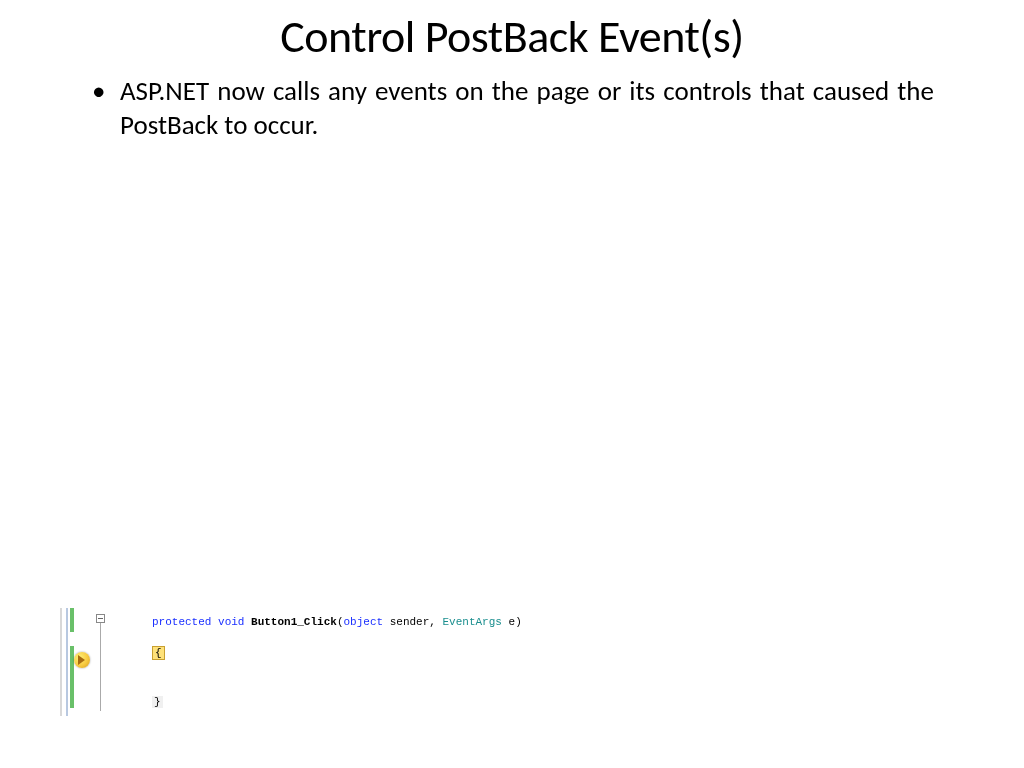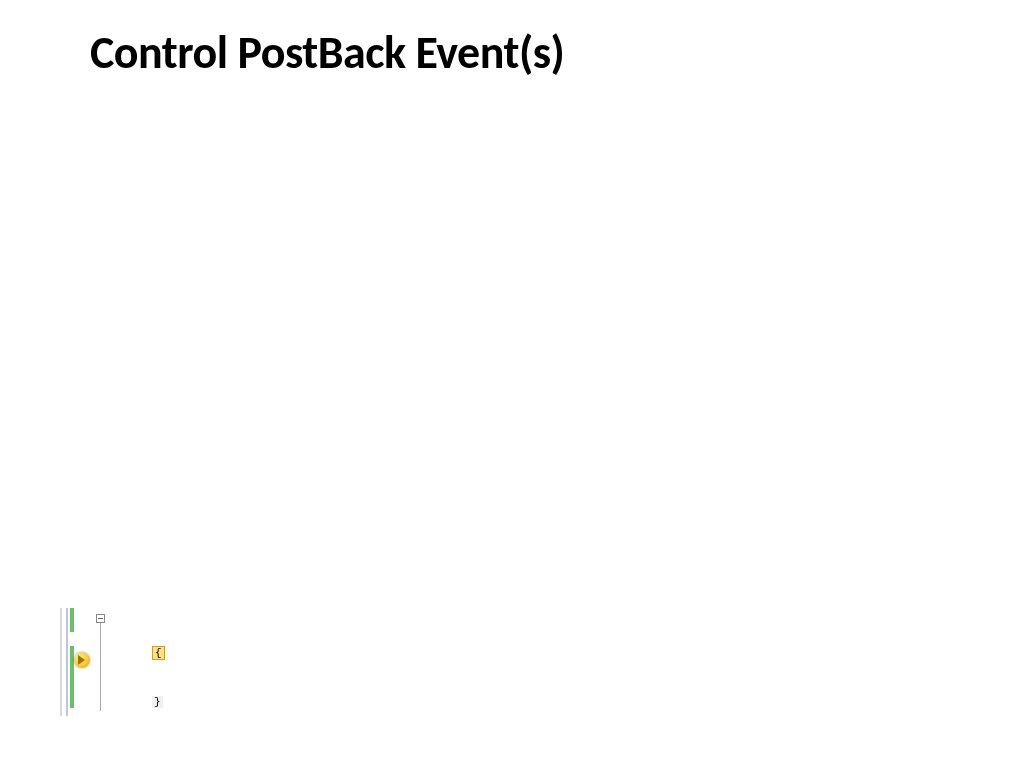--- a/index.html
+++ b/index.html
@@ -9,24 +9,24 @@
     background: #ffffff;
     font-family: Calibri, Arial, sans-serif;
     color: #000;
     overflow: hidden;
   }
   .slide {
     padding: 8px 90px 0 90px;
   }
   .title {
     font-size: 46px;
-    font-weight: 700;
+    font-weight: 400;
+    text-align: center;
     margin-bottom: 10px;
     letter-spacing: -0.5px;
-    margin-top: 16px;
   }
   ul.bullets {
     list-style: none;
     padding-left: 0;
   }
   ul.bullets > li {
     position: relative;
     font-size: 27px;
     line-height: 1.25;
     text-align: justify;
@@ -139,28 +139,30 @@
     padding:0 2px;
     font-size:11px;
   }
 </style>
 </head>
 <body>
 
 <div class="slide">
   <h1 class="title">Control PostBack Event(s)</h1>
   <ul class="bullets">
+    <li>ASP.NET now calls any events on the page or its controls that caused the PostBack to occur.</li>
   </ul>
 </div>
 
 <div class="codeshot">
   <div class="gutter">
     <div class="vbar1"></div>
     <div class="vbar2"></div>
     <div class="greenblock1"></div>
     <div class="greenblock2"></div>
     <div class="arrow"></div>
     <div class="foldbox"></div>
     <div class="foldline"></div>
   </div>
+  <div class="codearea"><span class="kw-blue">protected</span><span> </span><span class="kw-void">void</span><span> </span><span class="mname">Button1_Click</span><span class="plain">(</span><span class="kw-blue">object</span><span class="plain"> sender, </span><span class="typ-teal">EventArgs</span><span class="plain"> e</span><span class="plain">)</span></div>
   <div class="openbrace">{</div>
   <div class="closebrace">}</div>
 </div>
 
 </body></html>

